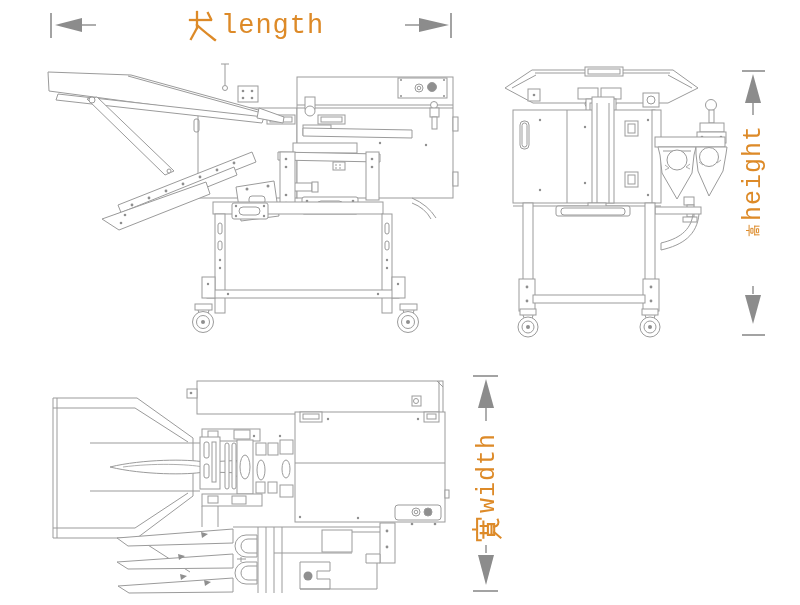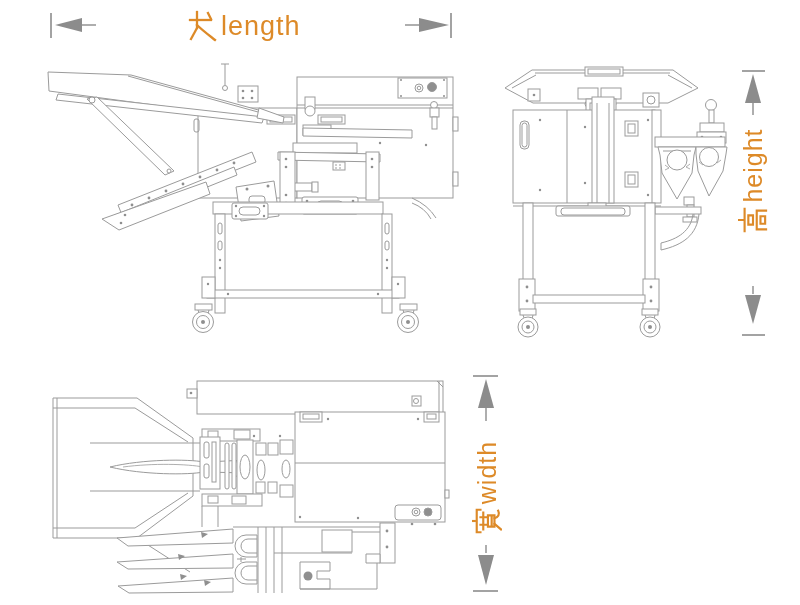--- a/index.html
+++ b/index.html
@@ -1,17 +1,17 @@
 <!DOCTYPE html>
 <html><head>
 <meta charset="utf-8">
 <style>
   html,body{margin:0;padding:0;background:#ffffff;}
   #canvas{position:relative;width:800px;height:605px;background:#ffffff;overflow:hidden;
-          font-family:Liberation Sans, sans-serif;}
+          font-family:Liberation Mono, monospace;}
   .abs{position:absolute;}
   svg{display:block;}
   
   .la *{stroke:#9b9b9b;stroke-width:1;fill:none;}
   .la .w{fill:#ffffff;}
   .la .d{fill:#8f8f8f;stroke:none;}
   .la .lt{stroke-width:0.8;}
   
   .dim line{stroke:#8c8c8c;stroke-width:1.4;}
   .dim .tick{stroke:#8c8c8c;stroke-width:1.6;}

